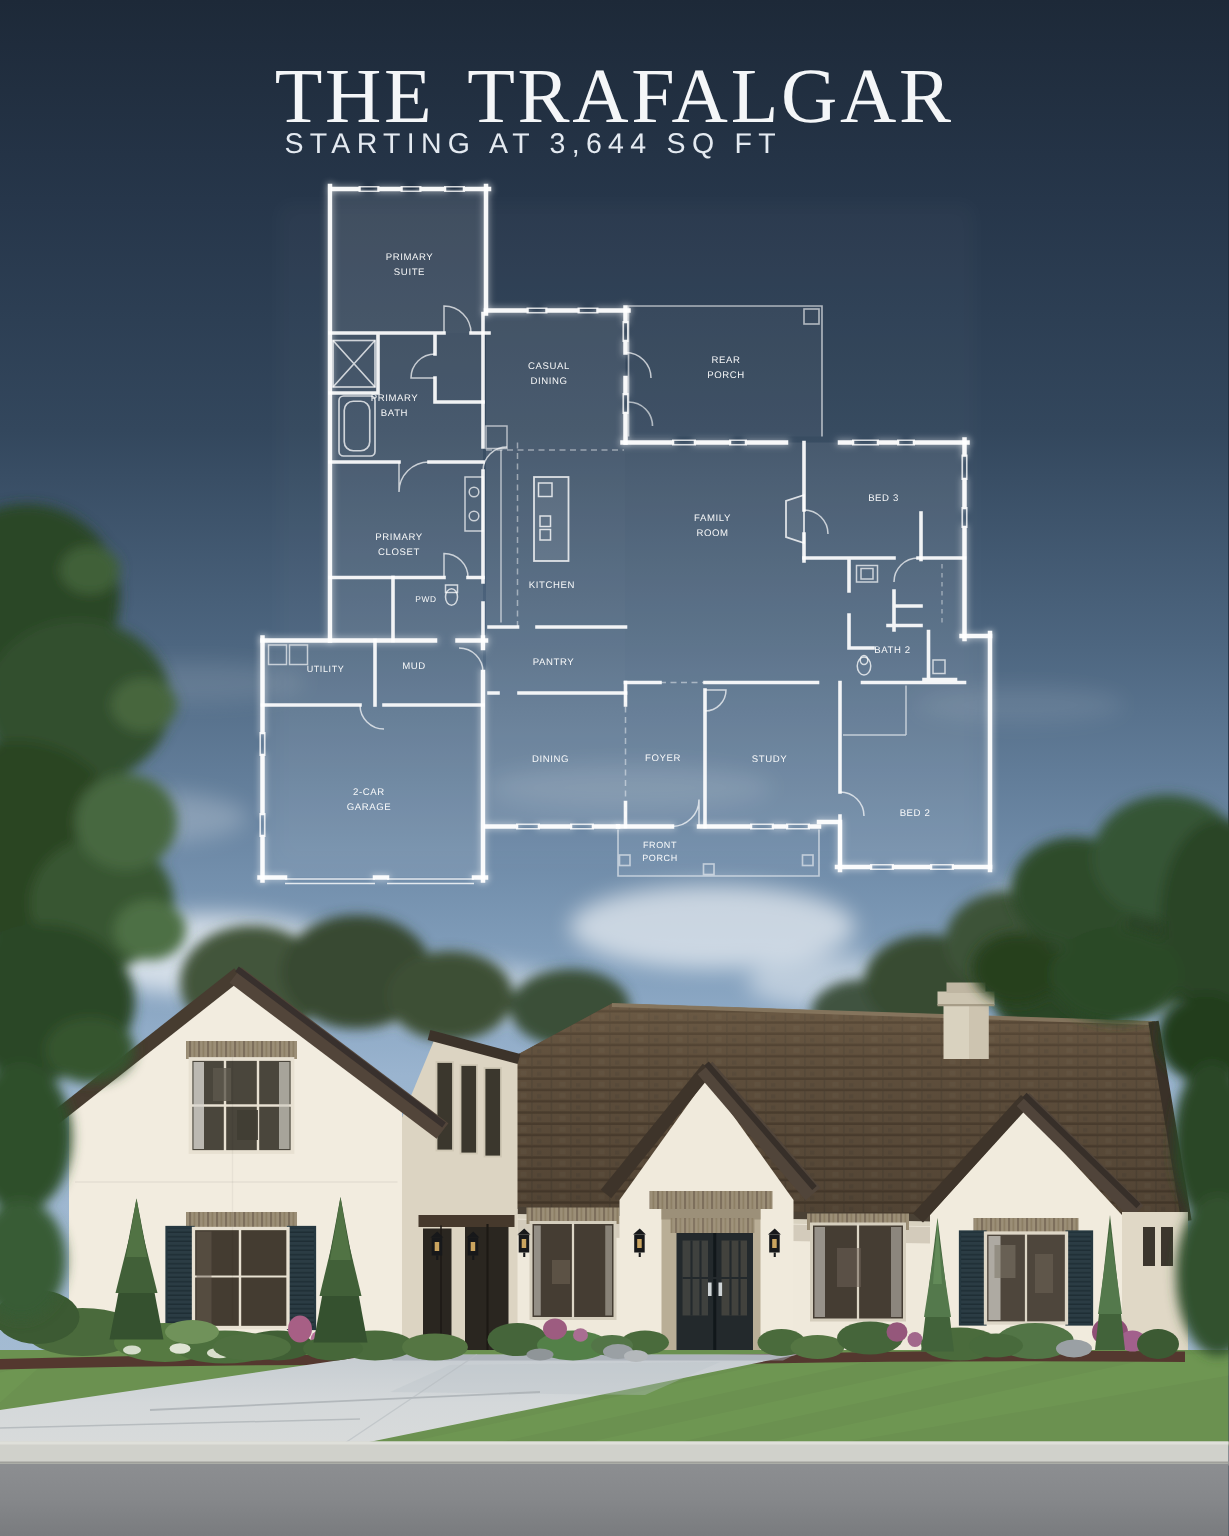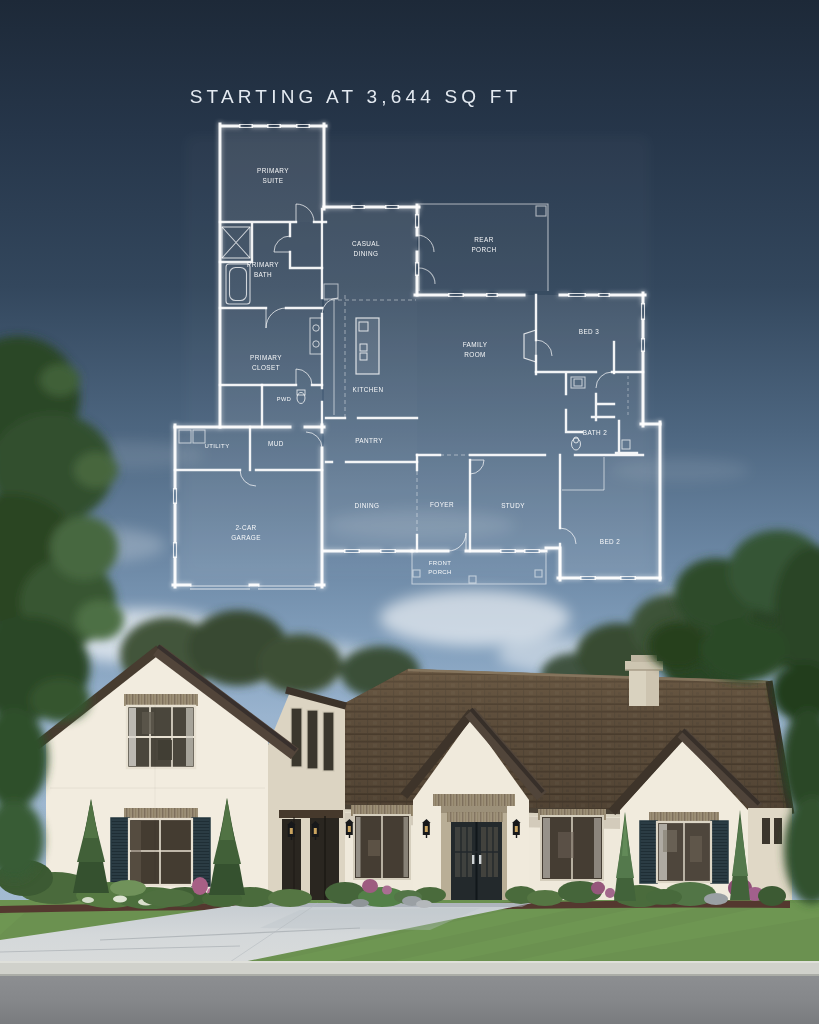--- a/index.html
+++ b/index.html
@@ -678,15 +678,16 @@
 <text x="442" y="507">FOYER</text>
 <text x="513" y="508">STUDY</text>
 <text x="595" y="435">BATH 2</text>
 <text x="610" y="544">BED 2</text>
 <text x="440" y="565" font-size="6">FRONT</text>
           <text x="440" y="574" font-size="6">PORCH</text>
 </g>
 </g>
 </svg>
 
+<div class="title">THE TRAFALGAR</div>
 
 <div class="subtitle">STARTING AT 3,644 SQ FT</div>
 </div>
 
 </body></html>

